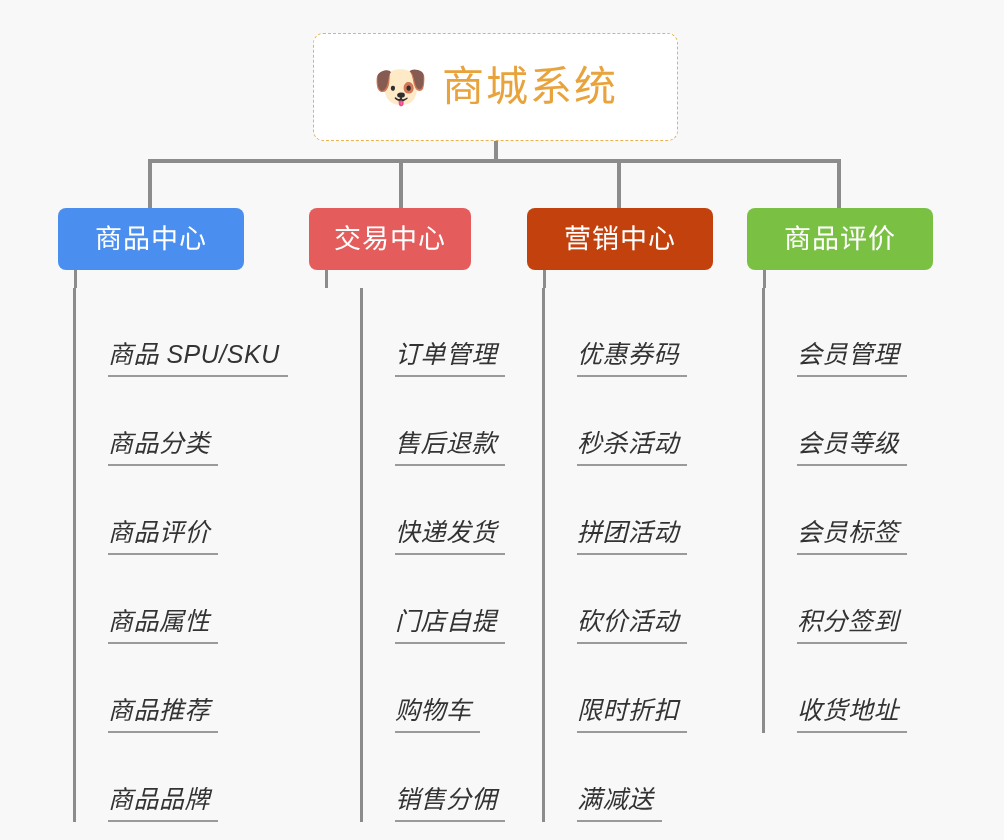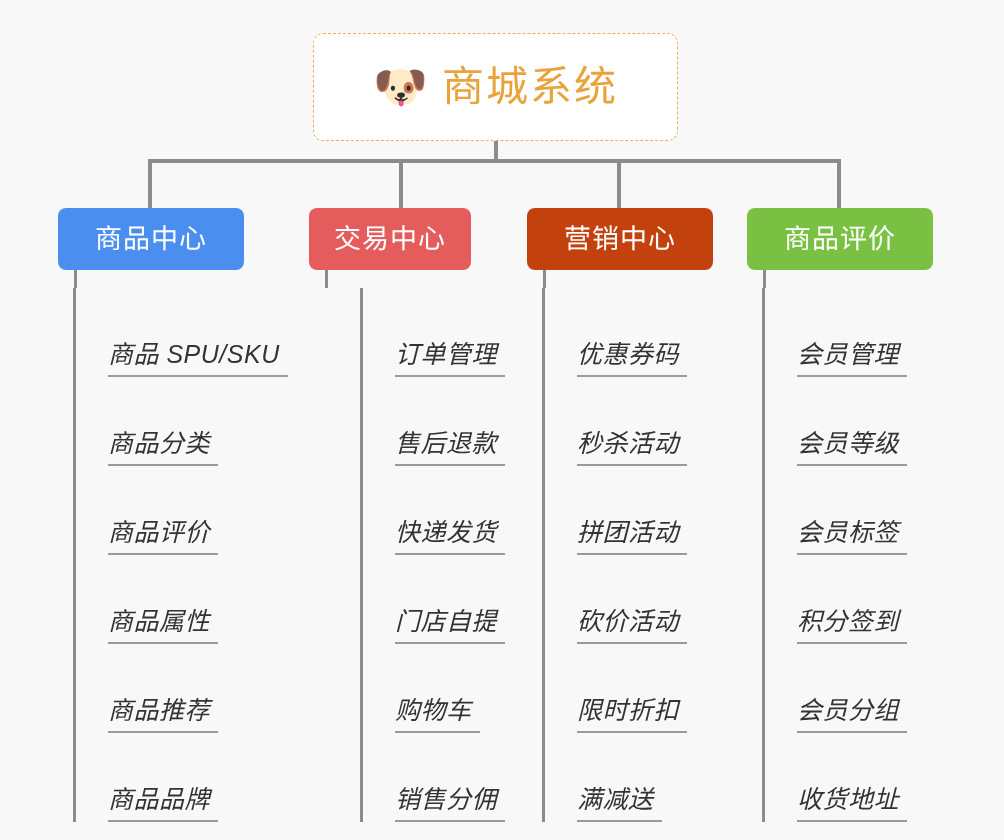--- a/index.html
+++ b/index.html
@@ -251,20 +251,17 @@
     <div class="leaf">
         <span class="leaf-label">会员等级</span>
       </div>
     <div class="leaf">
         <span class="leaf-label">会员标签</span>
       </div>
     <div class="leaf">
         <span class="leaf-label">积分签到</span>
       </div>
     <div class="leaf">
-        <span class="leaf-label">会员分组</span>
-      </div>
-    <div class="leaf">
         <span class="leaf-label">收货地址</span>
       </div>
   </div>
 
 </div>
 
 </body></html>

